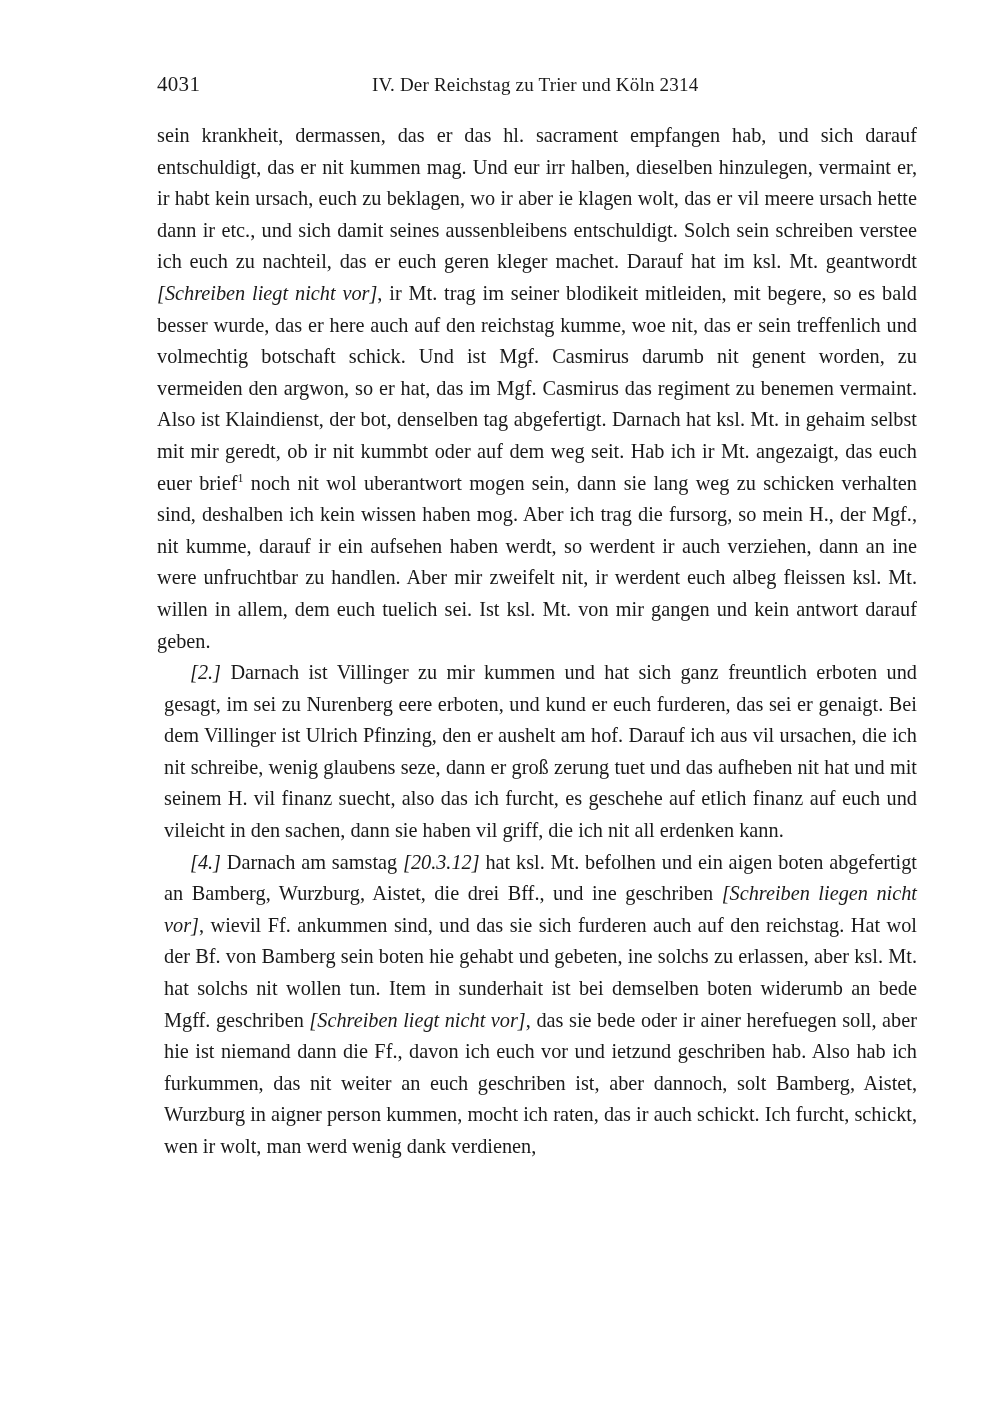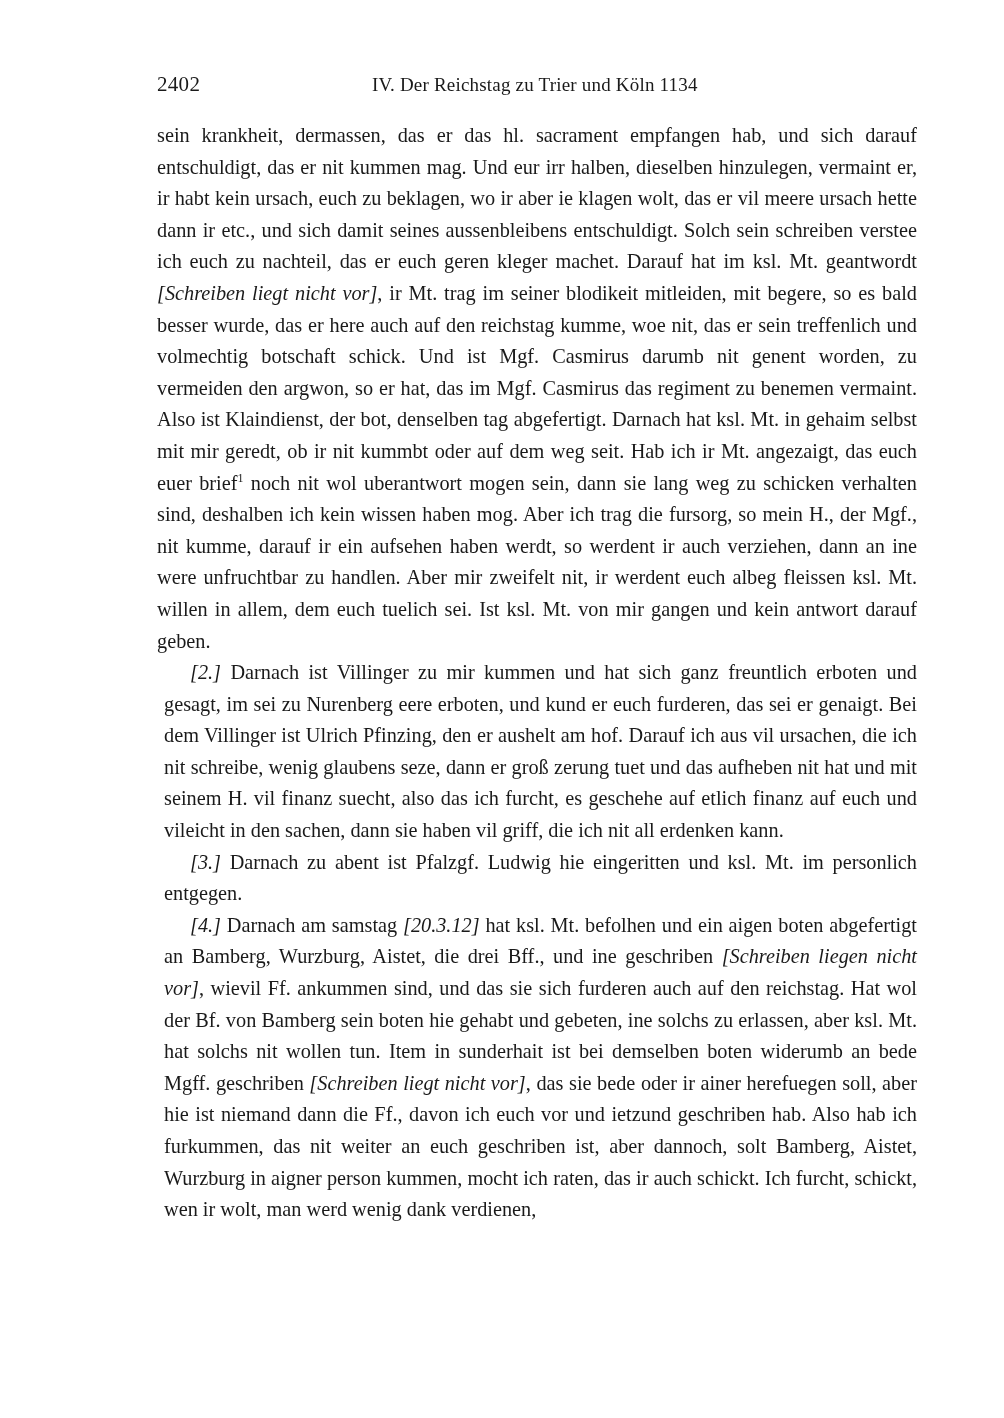--- a/index.html
+++ b/index.html
@@ -97,30 +97,29 @@
     margin-left: 26px;
     margin-right: 9px;
   }
 </style>
 </head>
 <body>
 
 <div class="page">
 
   <div class="header">
-    <span class="page-number">2402</span>
-    <span class="running-title">IV. Der Reichstag zu Trier und Köln 1134</span>
+    <span class="page-number">4031</span>
+    <span class="running-title">IV. Der Reichstag zu Trier und Köln 2314</span>
   </div>
 
   <div class="body-text">
 
     <p><span>sein krankheit, dermassen, das er das hl. sacrament empfangen hab, und sich darauf entschuldigt, das er nit kummen mag. Und eur irr halben, dieselben hinzulegen, vermaint er, ir habt kein ursach, euch zu beklagen, wo ir aber ie klagen wolt, das er vil meere ursach hette dann ir etc., und sich damit seines aussenbleibens entschuldigt. Solch sein schreiben verstee ich euch zu nachteil, das er euch geren kleger machet. Darauf hat im ksl. Mt. geantwordt </span><span class="italic">[Schreiben liegt nicht vor]</span><span>, ir Mt. trag im seiner blodikeit mitleiden, mit begere, so es bald besser wurde, das er here auch auf den reichstag kumme, woe nit, das er sein treffenlich und volmechtig botschaft schick. Und ist Mgf. Casmirus darumb nit genent worden, zu vermeiden den argwon, so er hat, das im Mgf. Casmirus das regiment zu benemen vermaint. Also ist Klaindienst, der bot, denselben tag abgefertigt. Darnach hat ksl. Mt. in gehaim selbst mit mir geredt, ob ir nit kummbt oder auf dem weg seit. Hab ich ir Mt. angezaigt, das euch euer brief</span><sup class="fn-ref">1</sup><span> noch nit wol uberantwort mogen sein, dann sie lang weg zu schicken verhalten sind, deshalben ich kein wissen haben mog. Aber ich trag die fursorg, so mein H., der Mgf., nit kumme, darauf ir ein aufsehen haben werdt, so werdent ir auch verziehen, dann an ine were unfruchtbar zu handlen. Aber mir zweifelt nit, ir werdent euch albeg fleissen ksl. Mt. willen in allem, dem euch tuelich sei. Ist ksl. Mt. von mir gangen und kein antwort darauf geben.</span></p>
 
     <p class="indent"><span class="italic">[2.]</span><span> Darnach ist Villinger zu mir kummen und hat sich ganz freuntlich erboten und gesagt, im sei zu Nurenberg eere erboten, und kund er euch furderen, das sei er genaigt. Bei dem Villinger ist Ulrich Pfinzing, den er aushelt am hof. Darauf ich aus vil ursachen, die ich nit schreibe, wenig glaubens seze, dann er groß zerung tuet und das aufheben nit hat und mit seinem H. vil finanz suecht, also das ich furcht, es geschehe auf etlich finanz auf euch und vileicht in den sachen, dann sie haben vil griff, die ich nit all erdenken kann.</span></p>
 
-    <p class="indent"><span class="italic">[3.]</span><span> Darnach zu abent ist Pfalzgf. Ludwig hie eingeritten und ksl. Mt. im personlich entgegen.</span></p>
 
     <p class="indent"><span class="italic">[4.]</span><span> Darnach am samstag </span><span class="italic">[20.3.12]</span><span> hat ksl. Mt. befolhen und ein aigen boten abgefertigt an Bamberg, Wurzburg, Aistet, die drei Bff., und ine geschriben </span><span class="italic">[Schreiben liegen nicht vor]</span><span>, wievil Ff. ankummen sind, und das sie sich furderen auch auf den reichstag. Hat wol der Bf. von Bamberg sein boten hie gehabt und gebeten, ine solchs zu erlassen, aber ksl. Mt. hat solchs nit wollen tun. Item in sunderhait ist bei demselben boten widerumb an bede Mgff. geschriben </span><span class="italic">[Schreiben liegt nicht vor]</span><span>, das sie bede oder ir ainer herefuegen soll, aber hie ist niemand dann die Ff., davon ich euch vor und ietzund geschriben hab. Also hab ich furkummen, das nit weiter an euch geschriben ist, aber dannoch, solt Bamberg, Aistet, Wurzburg in aigner person kummen, mocht ich raten, das ir auch schickt. Ich furcht, schickt, wen ir wolt, man werd wenig dank verdienen,</span></p>
 
   </div>
 
 
 </div>
 
 </body></html>

